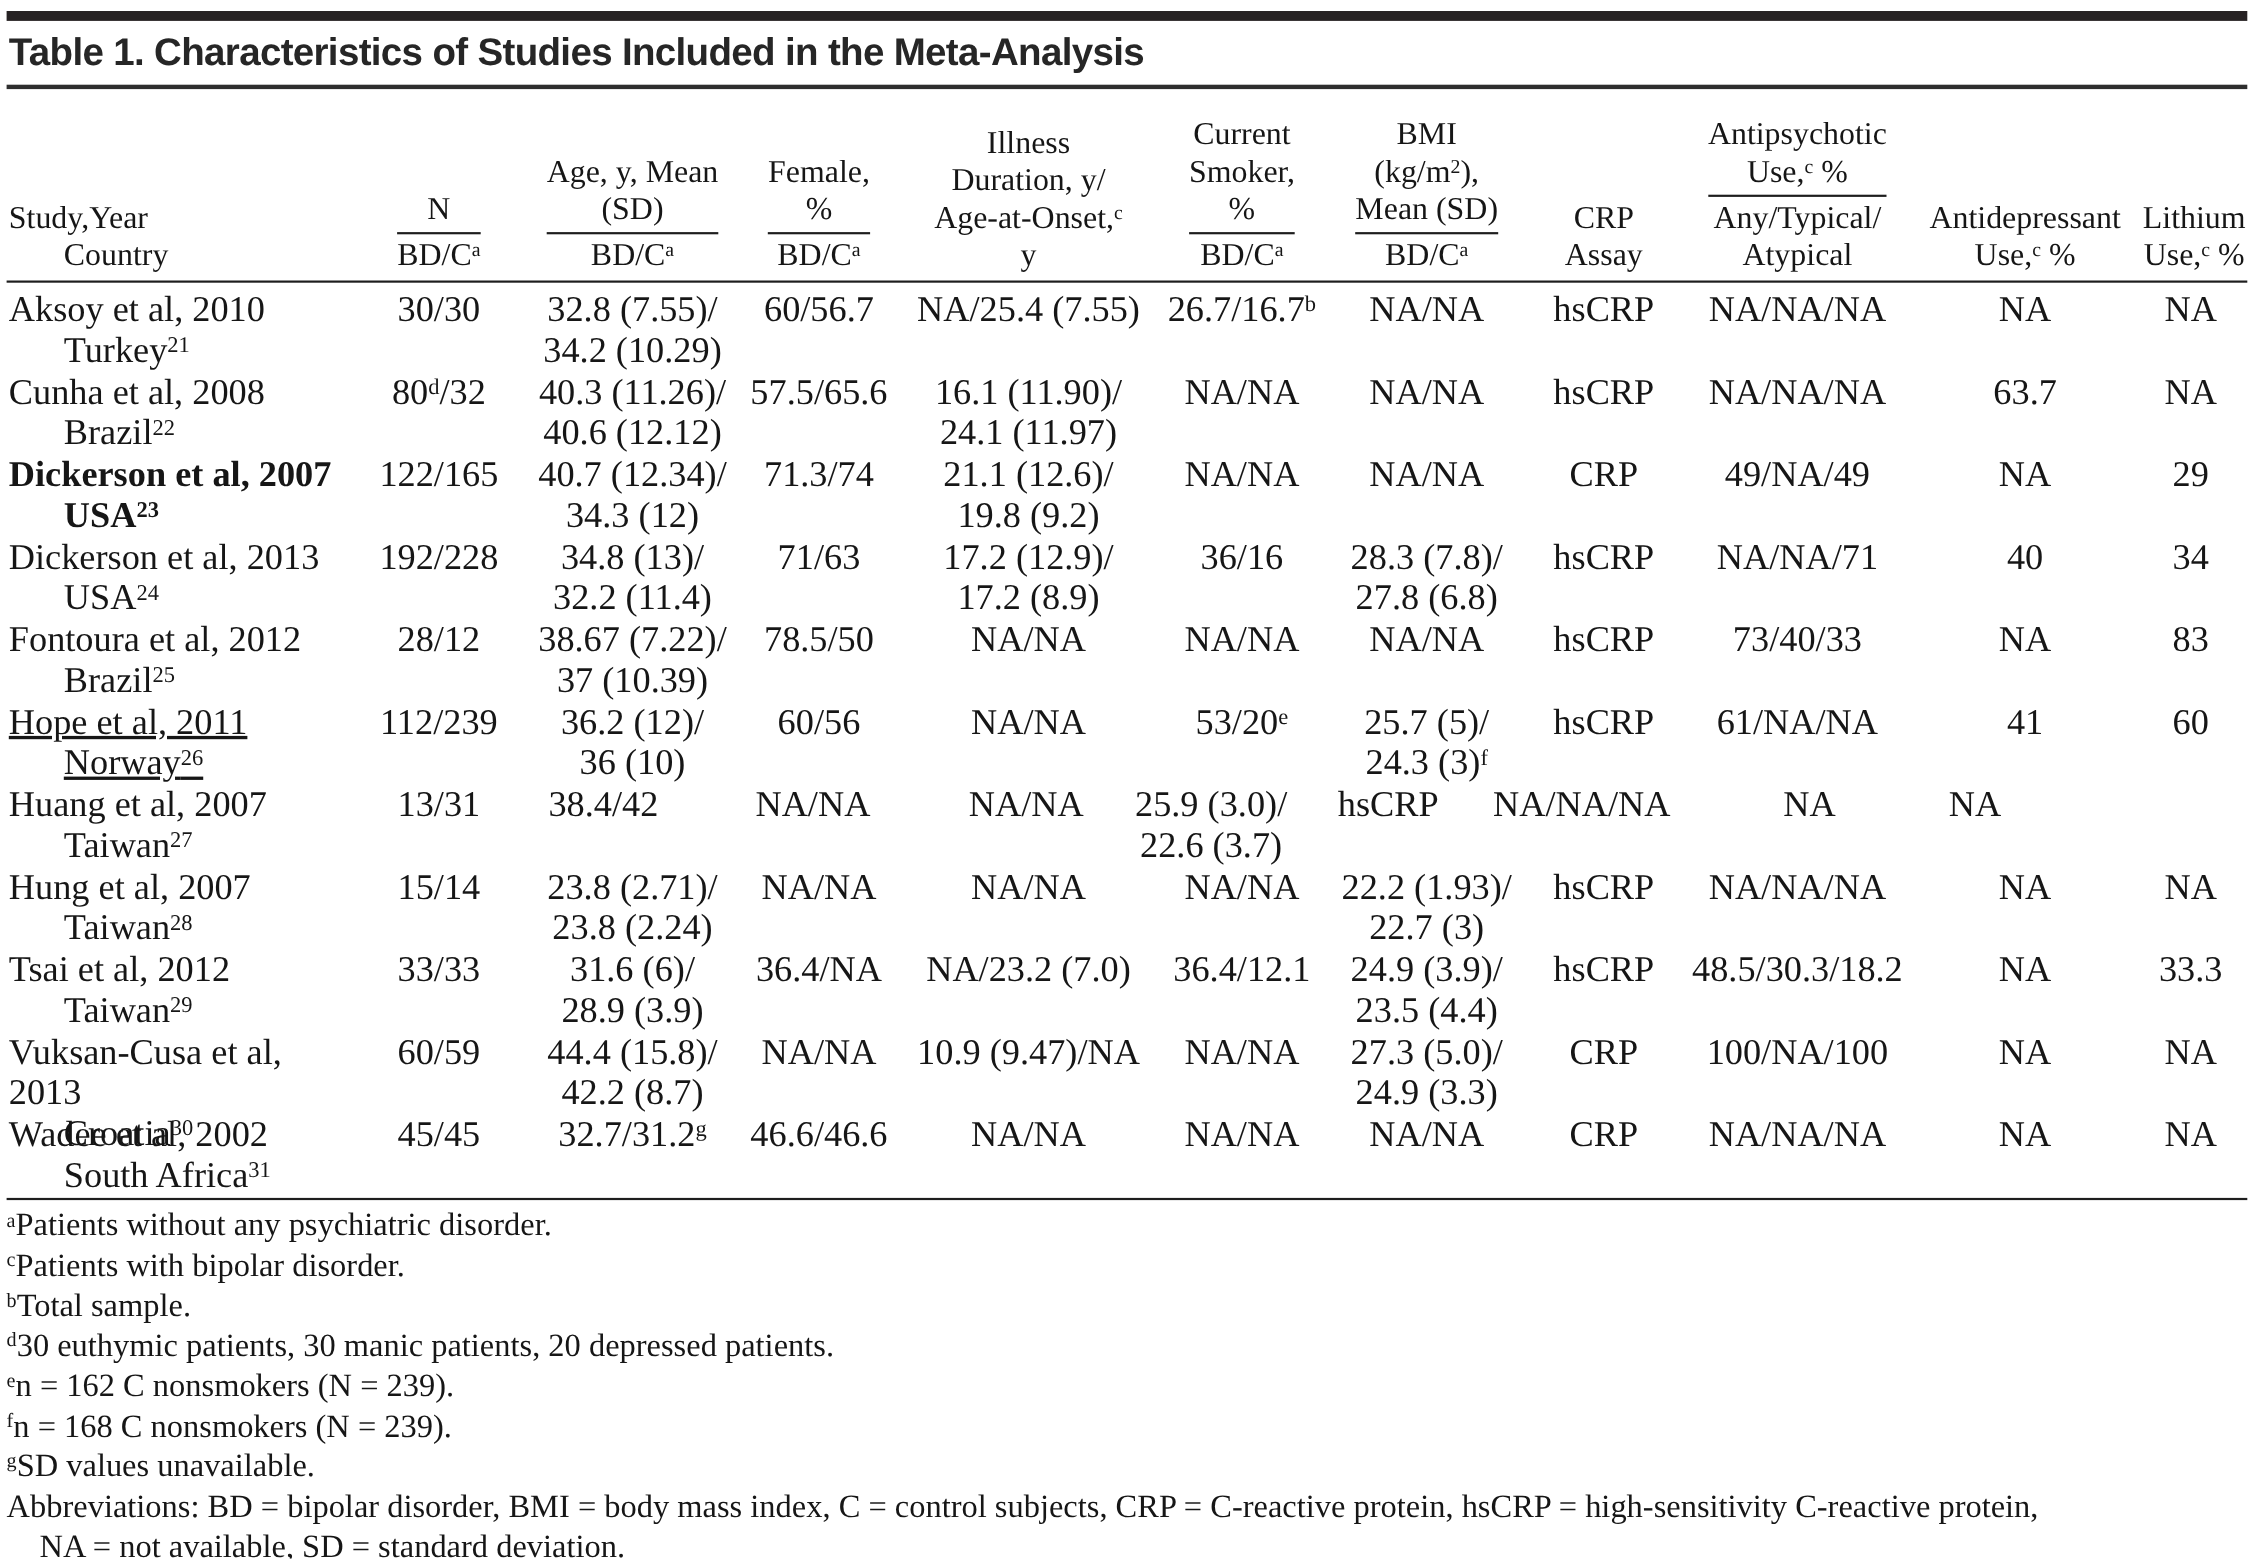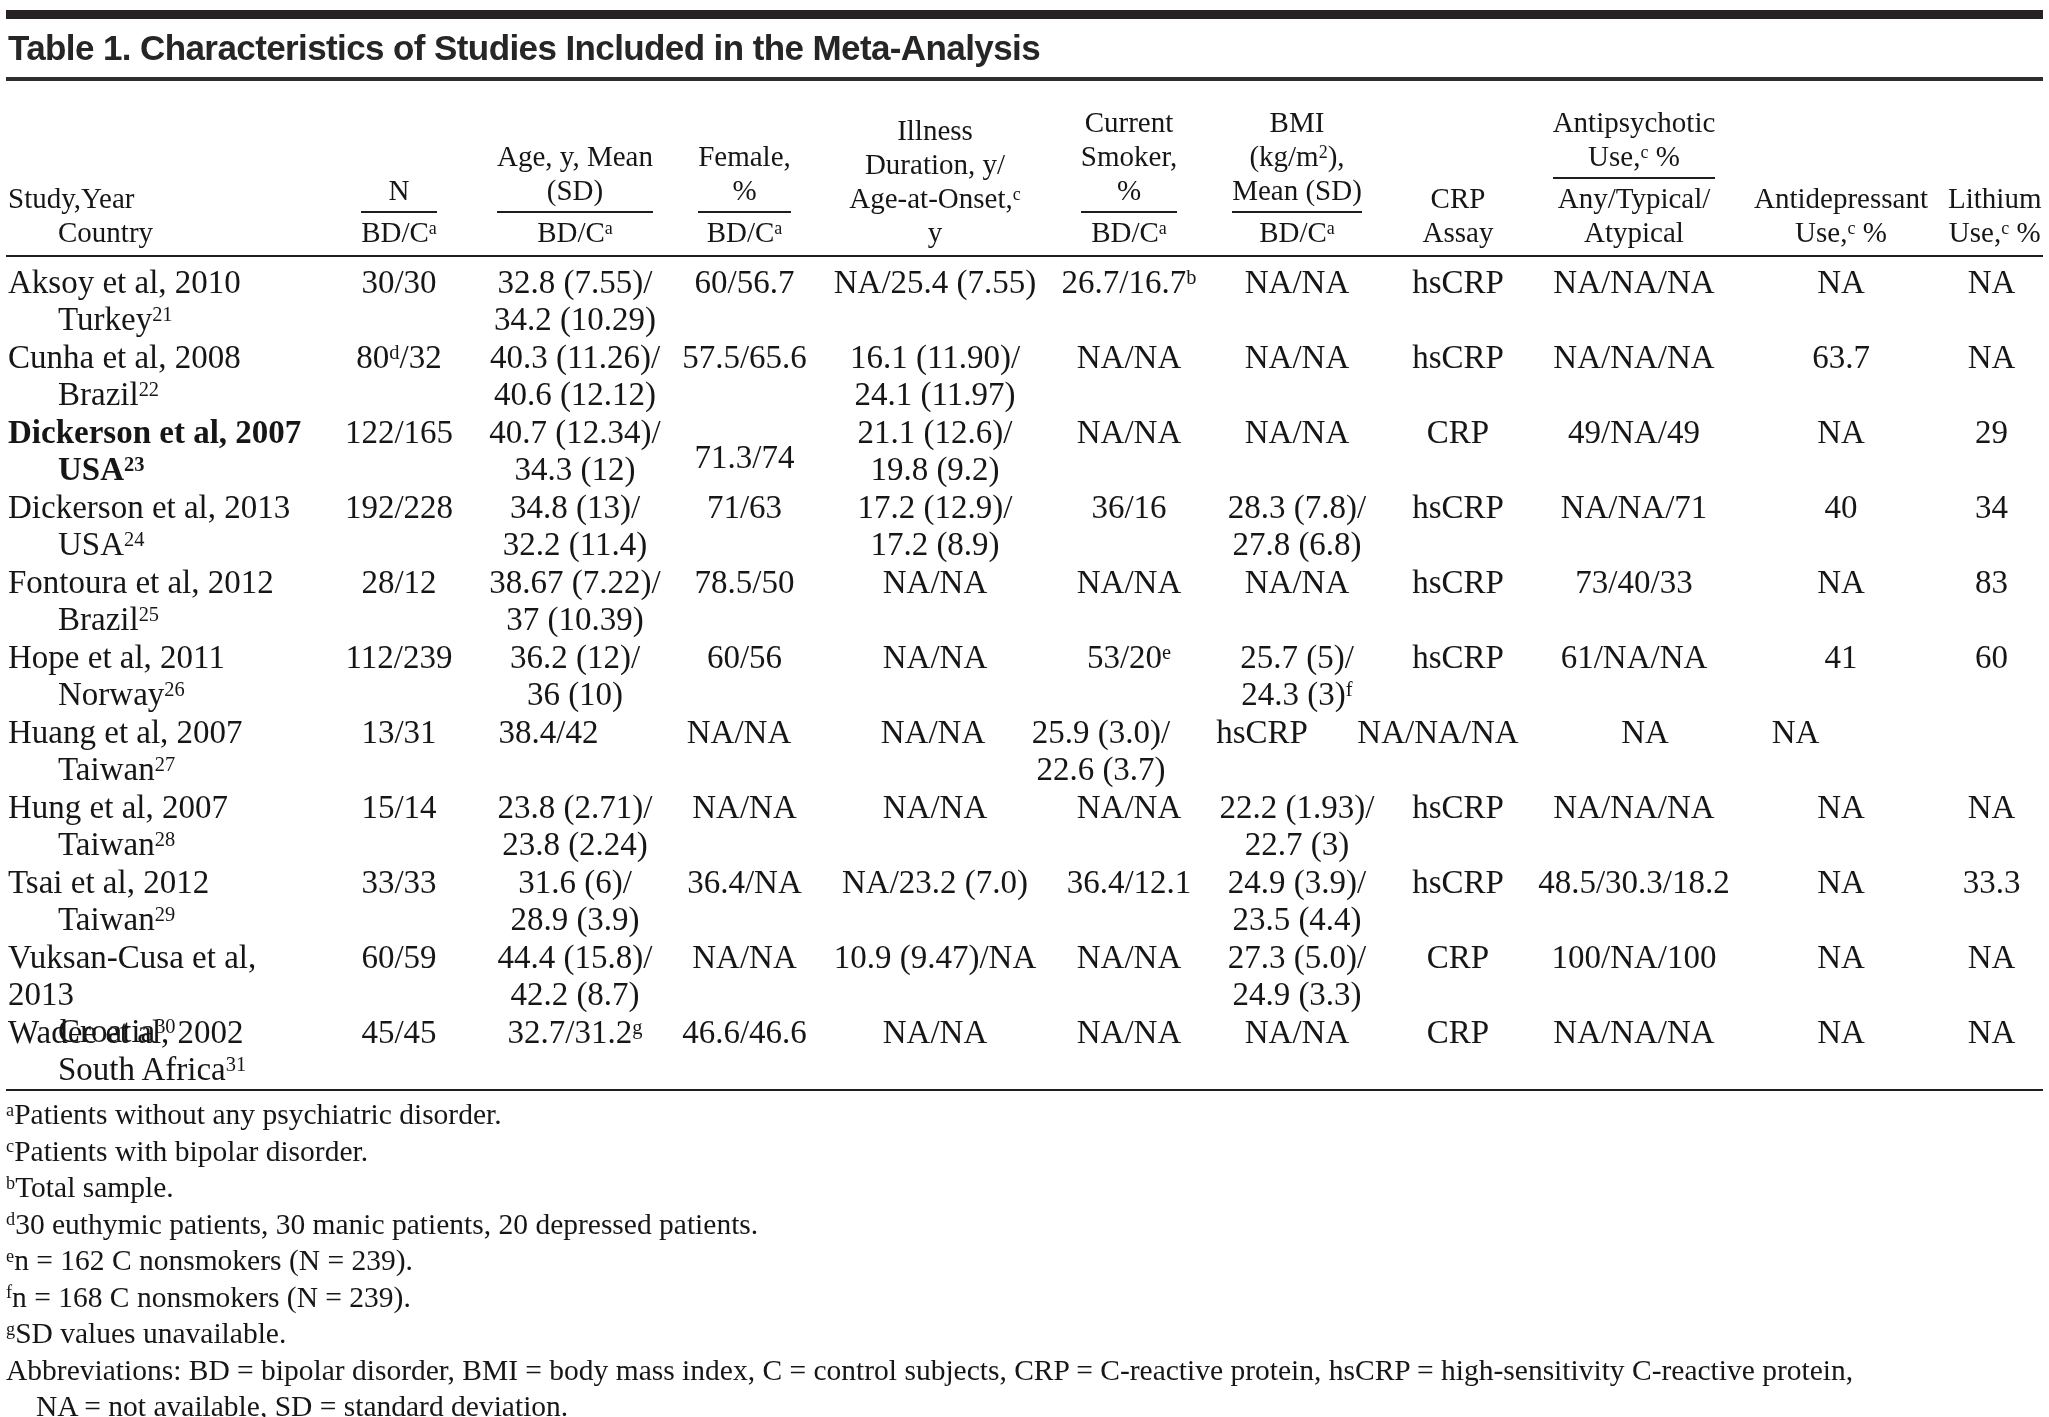--- a/index.html
+++ b/index.html
@@ -135,21 +135,21 @@
           <div class="">Dickerson et al, 2007</div>
           <div class="indent1">USA<sup>23</sup></div>
         </div>
         <div class="col" style="width: 156px;">
           <div class="">122/165</div>
         </div>
         <div class="col" style="width: 196px;">
           <div class="">40.7 (12.34)/</div>
           <div class="">34.3 (12)</div>
         </div>
-        <div class="col" style="width: 143px; margin-top: 25px;">
+        <div class="col" style="width: 143px;">
           <div class="">71.3/74</div>
         </div>
         <div class="col" style="width: 238px;">
           <div class="">21.1 (12.6)/</div>
           <div class="">19.8 (9.2)</div>
         </div>
         <div class="col" style="width: 150px;">
           <div class="">NA/NA</div>
         </div>
         <div class="col" style="width: 186px;">
@@ -238,21 +238,21 @@
           <div class="">73/40/33</div>
         </div>
         <div class="col" style="width: 198px;">
           <div class="">NA</div>
         </div>
         <div class="col" style="width: 103px;">
           <div class="">83</div>
         </div>
       </div>
       <div class="trow">
-        <div class="col study-col" style="width: 315px;">
+        <div class="col study-col" style="width: 315px; text-decoration: underline;">
           <div class="">Hope et al, 2011</div>
           <div class="indent1">Norway<sup>26</sup></div>
         </div>
         <div class="col" style="width: 156px;">
           <div class="">112/239</div>
         </div>
         <div class="col" style="width: 196px;">
           <div class="">36.2 (12)/</div>
           <div class="">36 (10)</div>
         </div>

